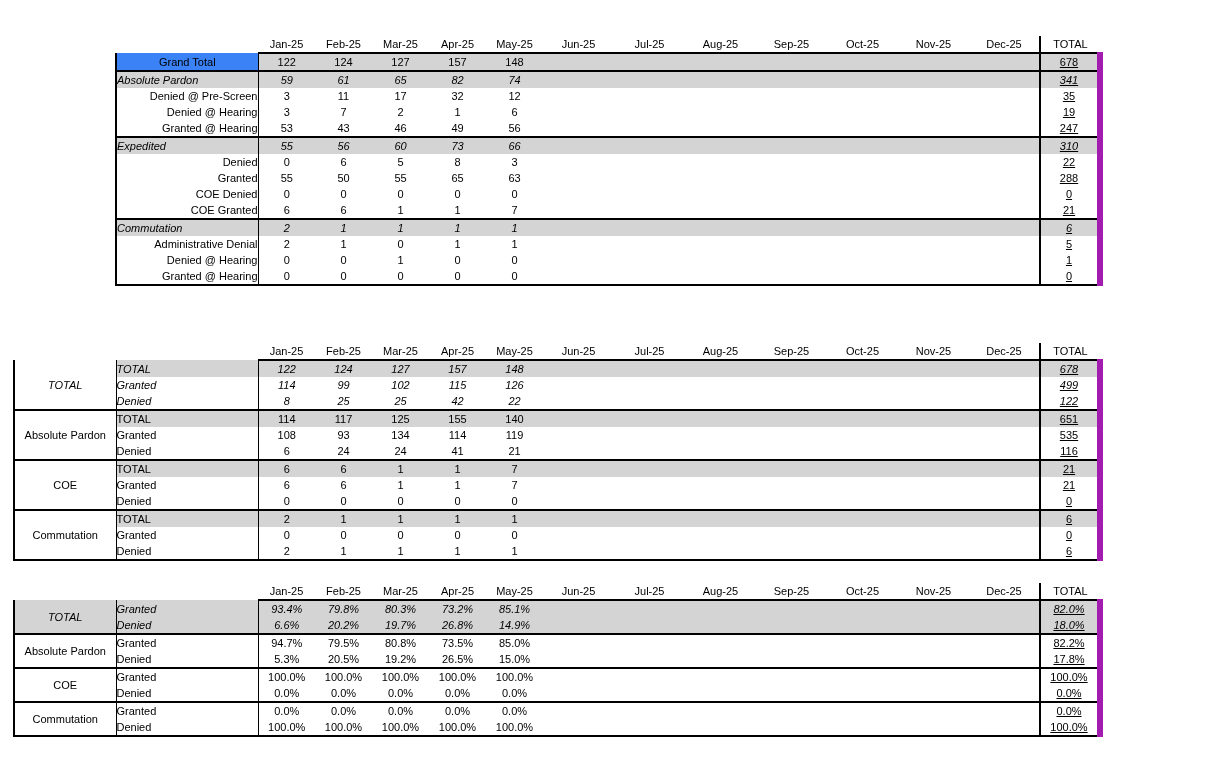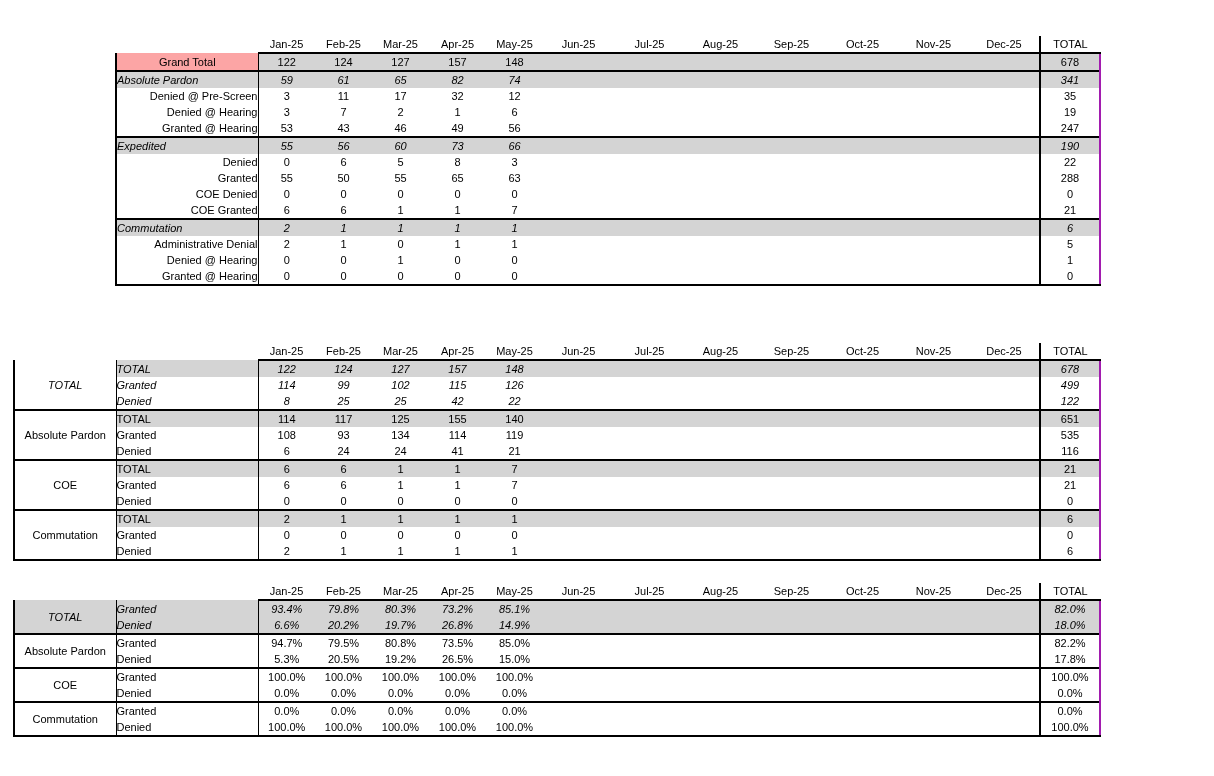--- a/index.html
+++ b/index.html
@@ -89,37 +89,37 @@
   }
   .num {
     text-align: center;
   }
   .grp {
     background: #d4d4d4;
     font-style: italic;
     font-weight: normal;
   }
   .grp-b {
-    background: #fca5a5;
+    background: #3b82f6;
     font-weight: bold;
   }
   .grp-plain {
     background: #d4d4d4;
   }
   .ital {
     font-style: italic;
   }
   .bold { font-weight: bold; }
 
   .bl { border-left: 2px solid #000; }
   .bt { border-top: 2px solid #000; }
   .bb { border-bottom: 2px solid #000; }
 
   .outer-l { border-left: 2px solid #000; }
-  .outer-r { border-right: 2px solid #a21caf; }
+  .outer-r { border-right: 6px solid #a21caf; text-decoration: underline; }
 
   .rowlab {
     text-align: center;
     font-size: 11px;
   }
 </style>
 </head>
 <body>
 
 <div class="sheet">
@@ -247,21 +247,21 @@
           <td class="num grp-plain ital bt">60</td>
           <td class="num grp-plain ital bt">73</td>
           <td class="num grp-plain ital bt">66</td>
           <td class="num grp-plain ital bt"></td>
           <td class="num grp-plain ital bt"></td>
           <td class="num grp-plain ital bt"></td>
           <td class="num grp-plain ital bt"></td>
           <td class="num grp-plain ital bt"></td>
           <td class="num grp-plain ital bt"></td>
           <td class="num grp-plain ital bt"></td>
-          <td class="bl outer-r num grp-plain ital bt">190</td>
+          <td class="bl outer-r num grp-plain ital bt">310</td>
         </tr>
         <tr>
           <td class="outer-l lbl" style="border-right: 1px solid rgb(0, 0, 0);">Denied</td>
           <td class="num">0</td>
           <td class="num">6</td>
           <td class="num">5</td>
           <td class="num">8</td>
           <td class="num">3</td>
           <td class="num"></td>
           <td class="num"></td>

